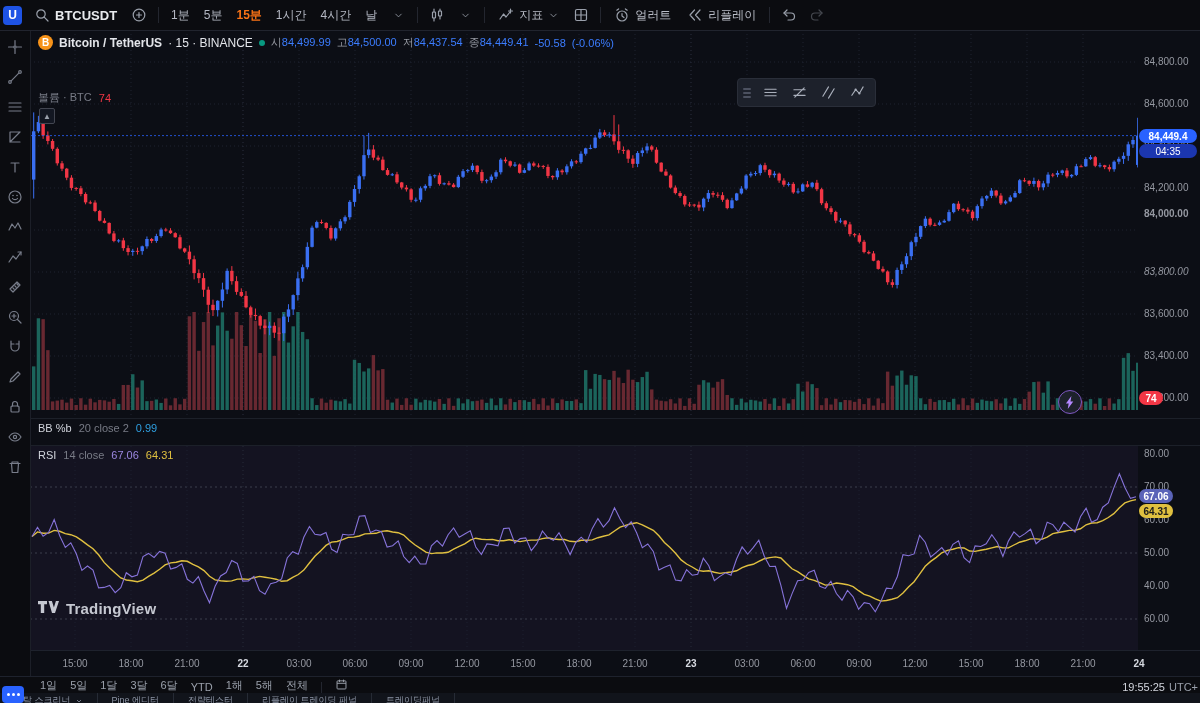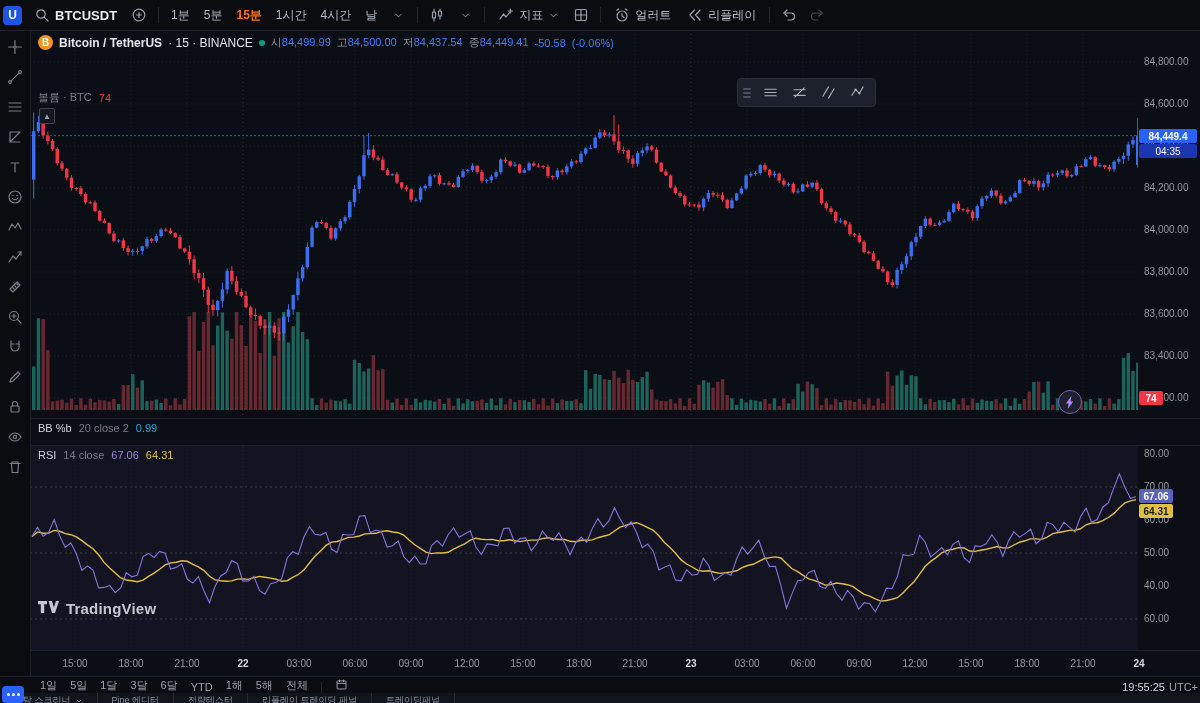--- a/index.html
+++ b/index.html
@@ -58,21 +58,21 @@
   .ft-grip i{display:block;width:8px;height:2px;background:#4c5160;border-radius:1px;}
   .ft-btn{width:26px;height:21px;display:flex;align-items:center;justify-content:center;border-radius:3px;cursor:pointer;color:#aab0bc;}
   .ft-btn svg{width:15px;height:15px;stroke:currentColor;fill:none;stroke-width:1.2;stroke-linecap:round;}
   .boost{position:absolute;left:1028px;top:360px;width:22px;height:22px;border-radius:50%;background:#1d212b;border:1px solid #7e57c2;
          display:flex;align-items:center;justify-content:center;z-index:4;cursor:pointer;}
   .watermark{position:absolute;left:8px;top:570px;display:flex;align-items:center;gap:7px;z-index:3;opacity:.92;text-align:center;}
   .watermark .wm-txt{font-size:15px;font-weight:700;color:#d5d8e0;letter-spacing:.2px;}
   
   .axis-col{position:absolute;left:1108px;top:0;width:62px;height:646px;font-size:10px;color:#9598a1;z-index:2;}
   .axis-label{position:absolute;left:6px;height:10px;line-height:10px;white-space:nowrap;}
-  .pbadge{position:absolute;left:1px;width:58px;height:14px;border-radius:2px;font-size:10px;font-weight:600;color:#fff;
+  .pbadge{position:absolute;left:1px;width:58px;height:14px;border-radius:7px;font-size:10px;font-weight:600;color:#fff;
           display:flex;align-items:center;justify-content:center;z-index:5;}
   .badge-last{top:99px;background:#2962ff;}
   .badge-count{top:114px;background:#1b36b0;font-weight:400;}
   .badge-vol{top:361px;width:24px;background:#f23645;}
   .badge-rsi1{top:459px;width:34px;background:#5a63b8;}
   .badge-rsi2{top:474px;width:34px;background:#e0c040;color:#1b1b1b;}
   
   .time-axis{position:absolute;left:0;top:620px;width:1170px;height:26px;border-top:1px solid #1e222d;font-size:10px;color:#9598a1;z-index:3;}
   .time-label{position:absolute;top:7px;transform:translateX(-50%);white-space:nowrap;}
   .time-label.day{color:#d6d9e0;font-weight:700;}
@@ -1127,22 +1127,22 @@
       </svg>
       <span class="wm-txt">TradingView</span>
     </div>
 
     <div class="axis-col" id="axis-col">
 
     <span class="axis-label" style="top: 27px;">84,800.00</span>
         <span class="axis-label" style="top: 69px;">84,600.00</span>
         <span class="axis-label" style="top: 111px;">84,400.00</span>
         <span class="axis-label" style="top: 153px;">84,200.00</span>
-        <span class="axis-label" style="top: 195px;">84,000.00</span>
-        <span class="axis-label" style="top: 237px;">83,800.00</span>
+        <span class="axis-label" style="top: 179px; font-weight: bold;">84,000.00</span>
+        <span class="axis-label" style="top: 237px; font-style: italic;">83,800.00</span>
         <span class="axis-label" style="top: 279px;">83,600.00</span>
         <span class="axis-label" style="top: 321px;">83,400.00</span>
         <span class="axis-label" style="top: 363px;">83,200.00</span>
         <span class="axis-label" style="top: 419px;">80.00</span>
         <span class="axis-label" style="top: 452px;">70.00</span>
         <span class="axis-label" style="top: 485px;">60.00</span>
         <span class="axis-label" style="top: 518px;">50.00</span>
         <span class="axis-label" style="top: 551px;">40.00</span>
         <span class="axis-label" style="top: 584px;">60.00</span>
         <div class="pbadge badge-last">84,449.4</div>

